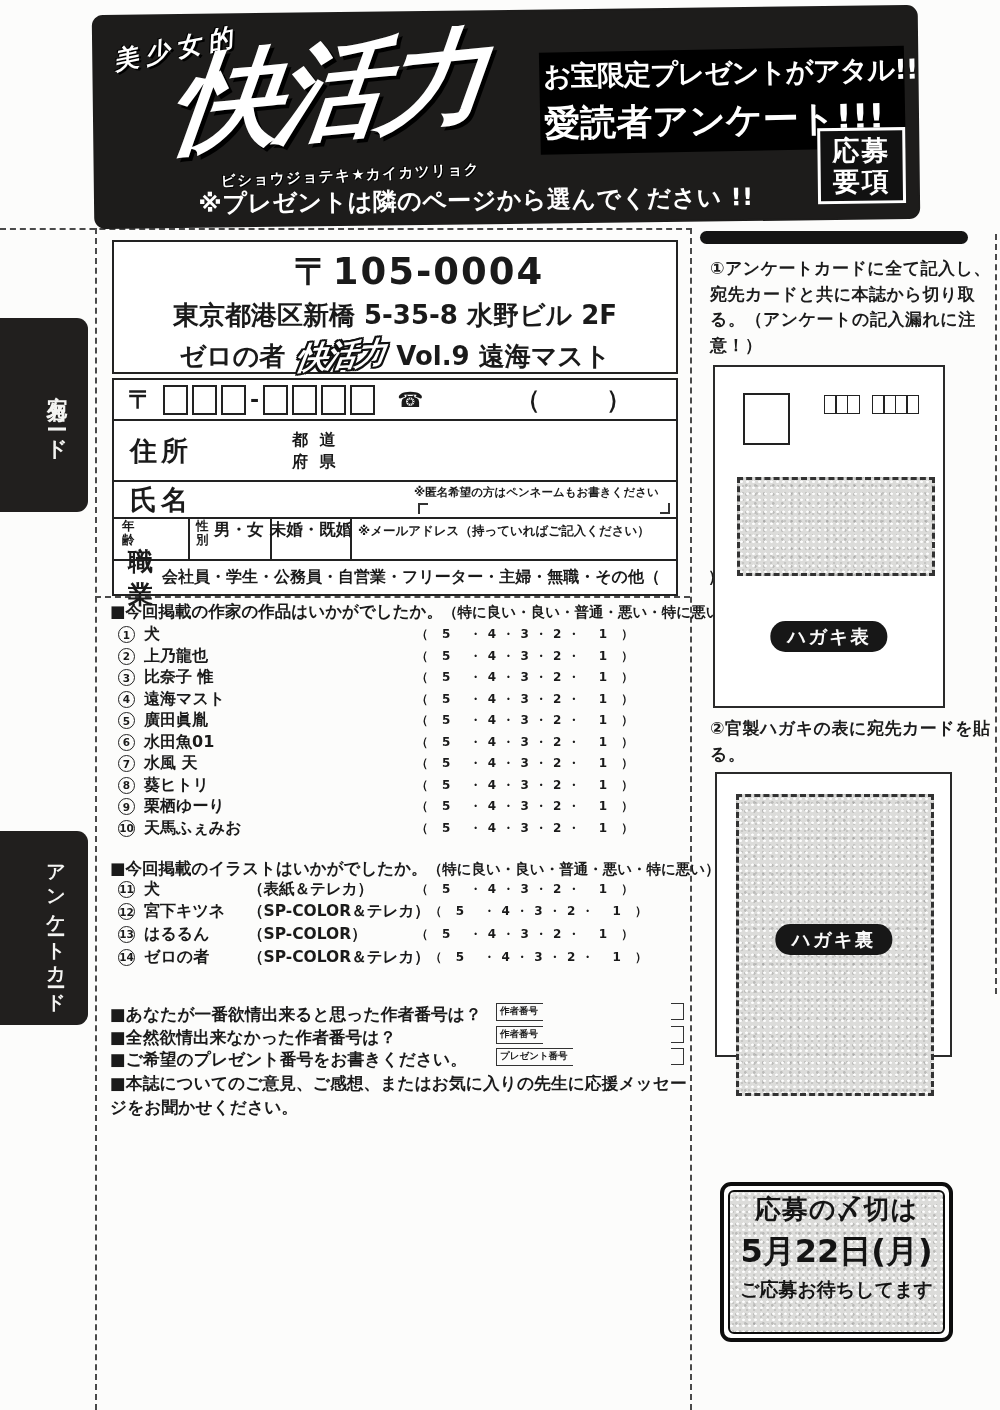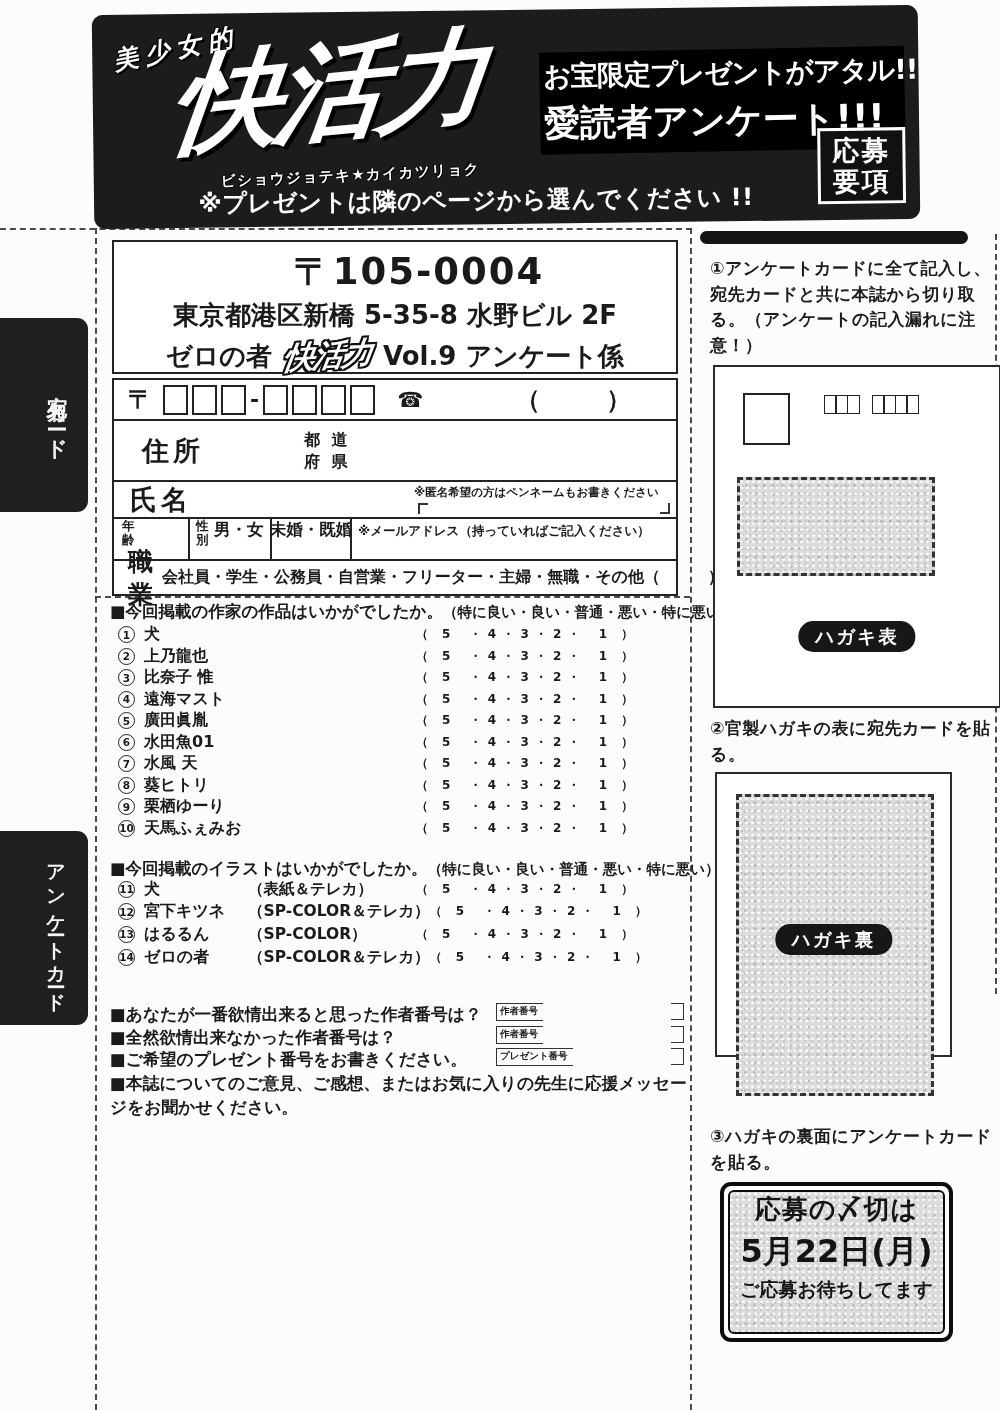--- a/index.html
+++ b/index.html
@@ -62,21 +62,21 @@
   .frow:first-child { border-top:none; }
   .row-zip { height:39px; padding-left:14px; }
   .row-zip .mark { font-size:25px; font-weight:900; margin-right:10px; }
   .pboxes { display:flex; gap:4px; }
   .pbox { width:25px; height:30px; border:2px solid #222; background:#fff; }
   .hyph { font-size:22px; font-weight:900; margin:0 4px; }
   .tel { font-size:21px; margin-left:22px; }
   .paren { font-size:25px; font-weight:700; }
   .paren-open { margin-left:92px; }
   .phone-space { width:66px; height:24px; }
-  .row-addr { height:61px; padding-left:28px; }
+  .row-addr { height:61px; padding-left:16px; }
   .lbl-big { font-size:27px; font-weight:900; letter-spacing:4px; }
   .pref { margin-left:100px; font-size:16px; font-weight:700; line-height:1.35; letter-spacing:3px; }
   .row-name { height:37px; padding-left:16px; position:relative; }
   .name-note { position:absolute; left:300px; top:3px; font-size:11.5px; font-weight:700; white-space:nowrap; }
   .corner-l { position:absolute; left:304px; bottom:3px; width:10px; height:11px;
               border-left:2px solid #333; border-top:2px solid #333; }
   .corner-r { position:absolute; right:6px; bottom:3px; width:10px; height:11px;
               border-right:2px solid #333; border-bottom:2px solid #333; }
   .row-age { height:42px; }
   .acell { height:100%; display:flex; align-items:flex-start; border-left:2px solid #222; }
@@ -119,21 +119,21 @@
              line-height:1.4; }
 
   
   .top-bar { position:absolute; left:700px; top:231px; width:268px; height:13px; background:#141414;
              border-radius:7px; }
   .step { position:absolute; left:710px; width:282px; font-size:17px; font-weight:600;
           line-height:1.5; letter-spacing:0.5px; color:#1c1c1c; }
   .step1 { top:256px; } .step2 { top:716px; } .step3 { top:1124px; }
 
   .postcard { position:absolute; background:#fff; border:2px solid #2a2a2a; }
-  .pc-front { left:713px; top:365px; width:288px; height:343px;text-align:center; }
+  .pc-front { left:713px; top:365px; width:232px; height:343px;text-align:center; }
   .pc-back  { left:715px; top:772px; width:237px; height:285px; }
   .stamp { position:absolute; left:28px; top:26px; width:47px; height:52px; border:2.5px solid #222; }
   .zipgrp { position:absolute; top:28px; display:flex; }
   .zg1 { left:110px; } .zg2 { left:158px; }
   .mini { width:13px; height:19px; border:1.5px solid #222; margin-left:-1.5px; }
   .texture { background-color:#dcdcda;
              background-image:
                radial-gradient(circle at 25% 30%, rgba(255,255,255,0.95) 0 1px, transparent 1.6px),
                radial-gradient(circle at 70% 60%, rgba(110,110,110,0.30) 0 1px, transparent 1.7px),
                radial-gradient(circle at 45% 85%, rgba(140,140,140,0.28) 0 1px, transparent 1.5px);
@@ -187,21 +187,21 @@
   <div class="side-tab tab2">
     <span>アンケートカード</span>
   </div>
 
   <div class="addr-box">
     <div class="zip">〒105-0004</div>
     <div class="line2">東京都港区新橋 5-35-8  水野ビル 2F</div>
     <div class="line3">
       <span class="pub">ゼロの者</span>
       <span class="logo-small">快活力</span>
-      <span class="vol">Vol.9 アンケート係</span>
+      <span class="vol">Vol.9 遠海マスト</span>
     </div>
   </div>
 
   <div class="form-table">
     <div class="frow row-zip">
       <span class="mark">〒</span>
       <span class="pboxes">
         <span class="pbox"></span>
         <span class="pbox"></span>
         <span class="pbox"></span>
@@ -396,21 +396,20 @@
     <div class="pill pill-front">ハガキ表</div>
   </div>
 
   <div class="step step2">②官製ハガキの表に宛先カードを貼る。</div>
 
   <div class="postcard pc-back">
     <div class="paste-back texture"></div>
     <div class="pill pill-back">ハガキ裏</div>
   </div>
 
-  <div class="step step3">③ハガキの裏面にアンケートカードを貼る。</div>
 
   <div class="deadline">
     <div class="deadline-inner texture">
       <span class="dl1">応募の〆切は</span>
       <span class="dl2">5月22日(月)</span>
       <span class="dl3">ご応募お待ちしてます</span>
     </div>
   </div>
 
 </div>

